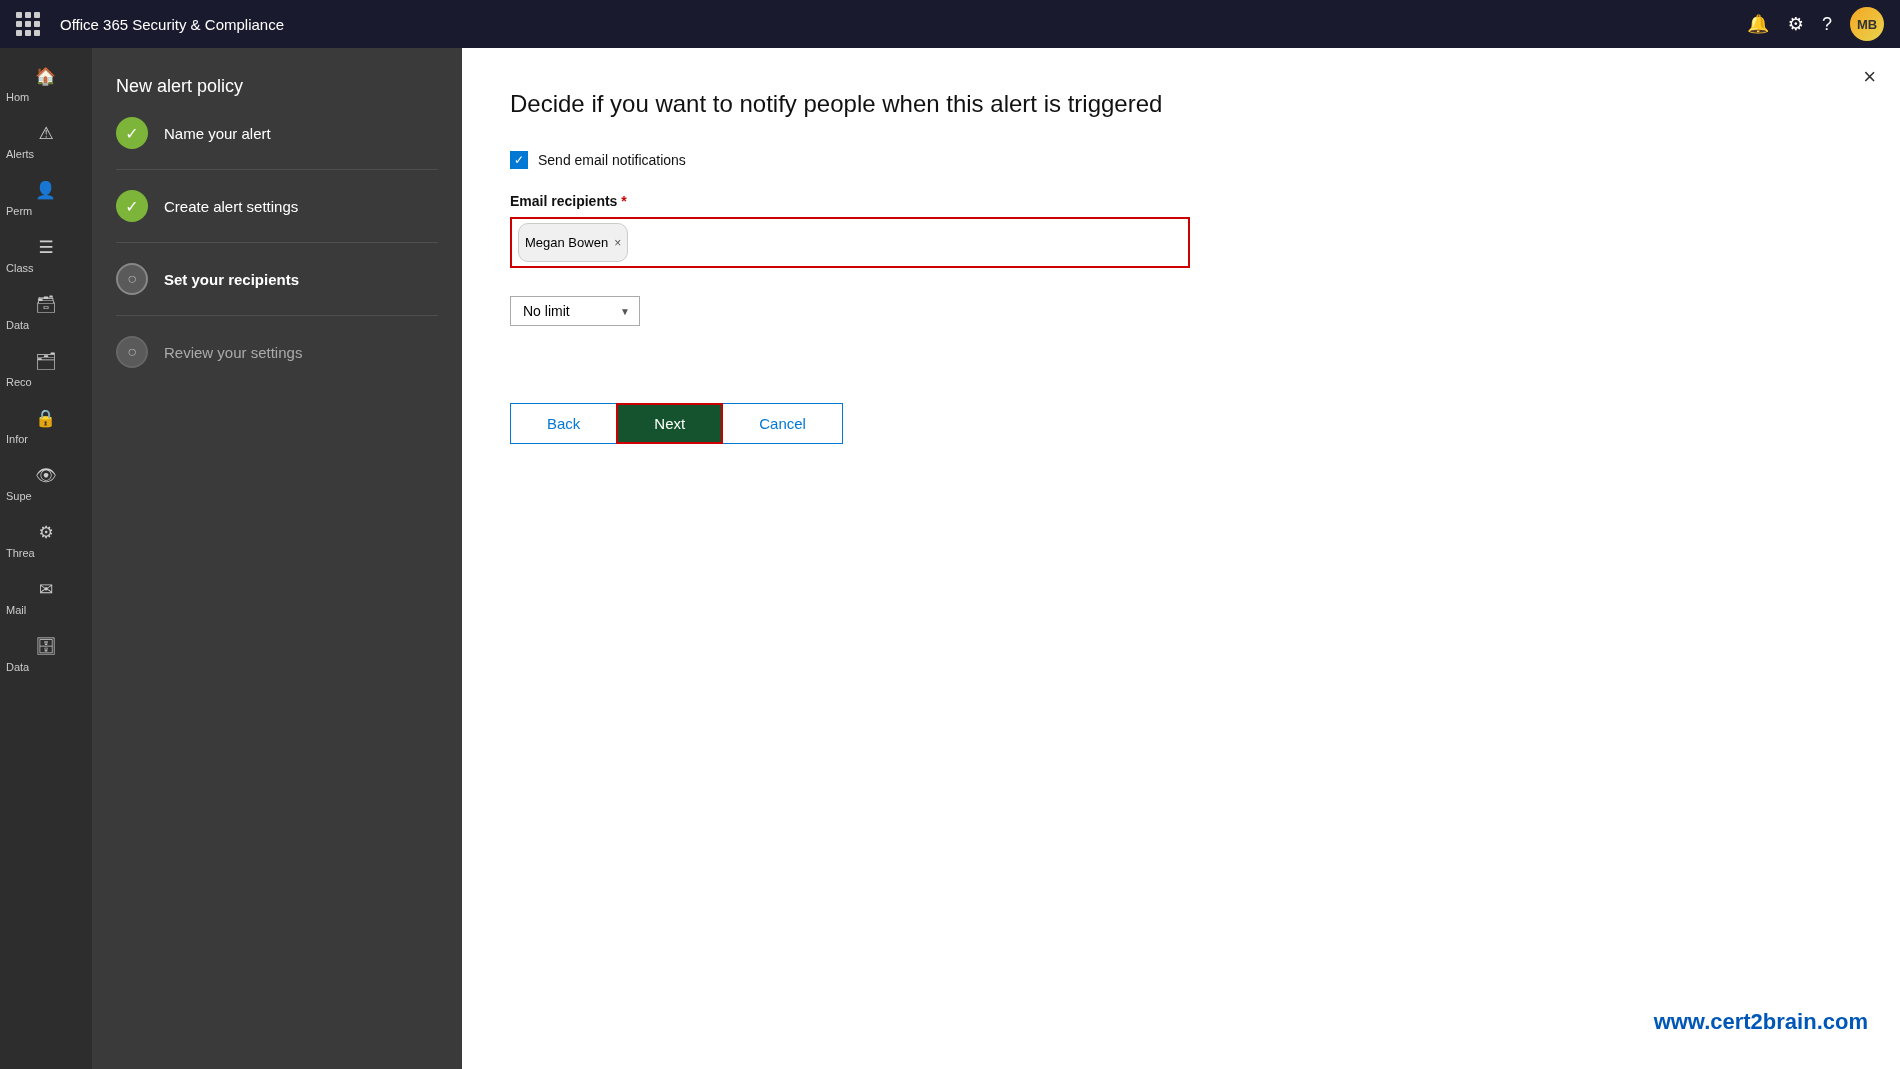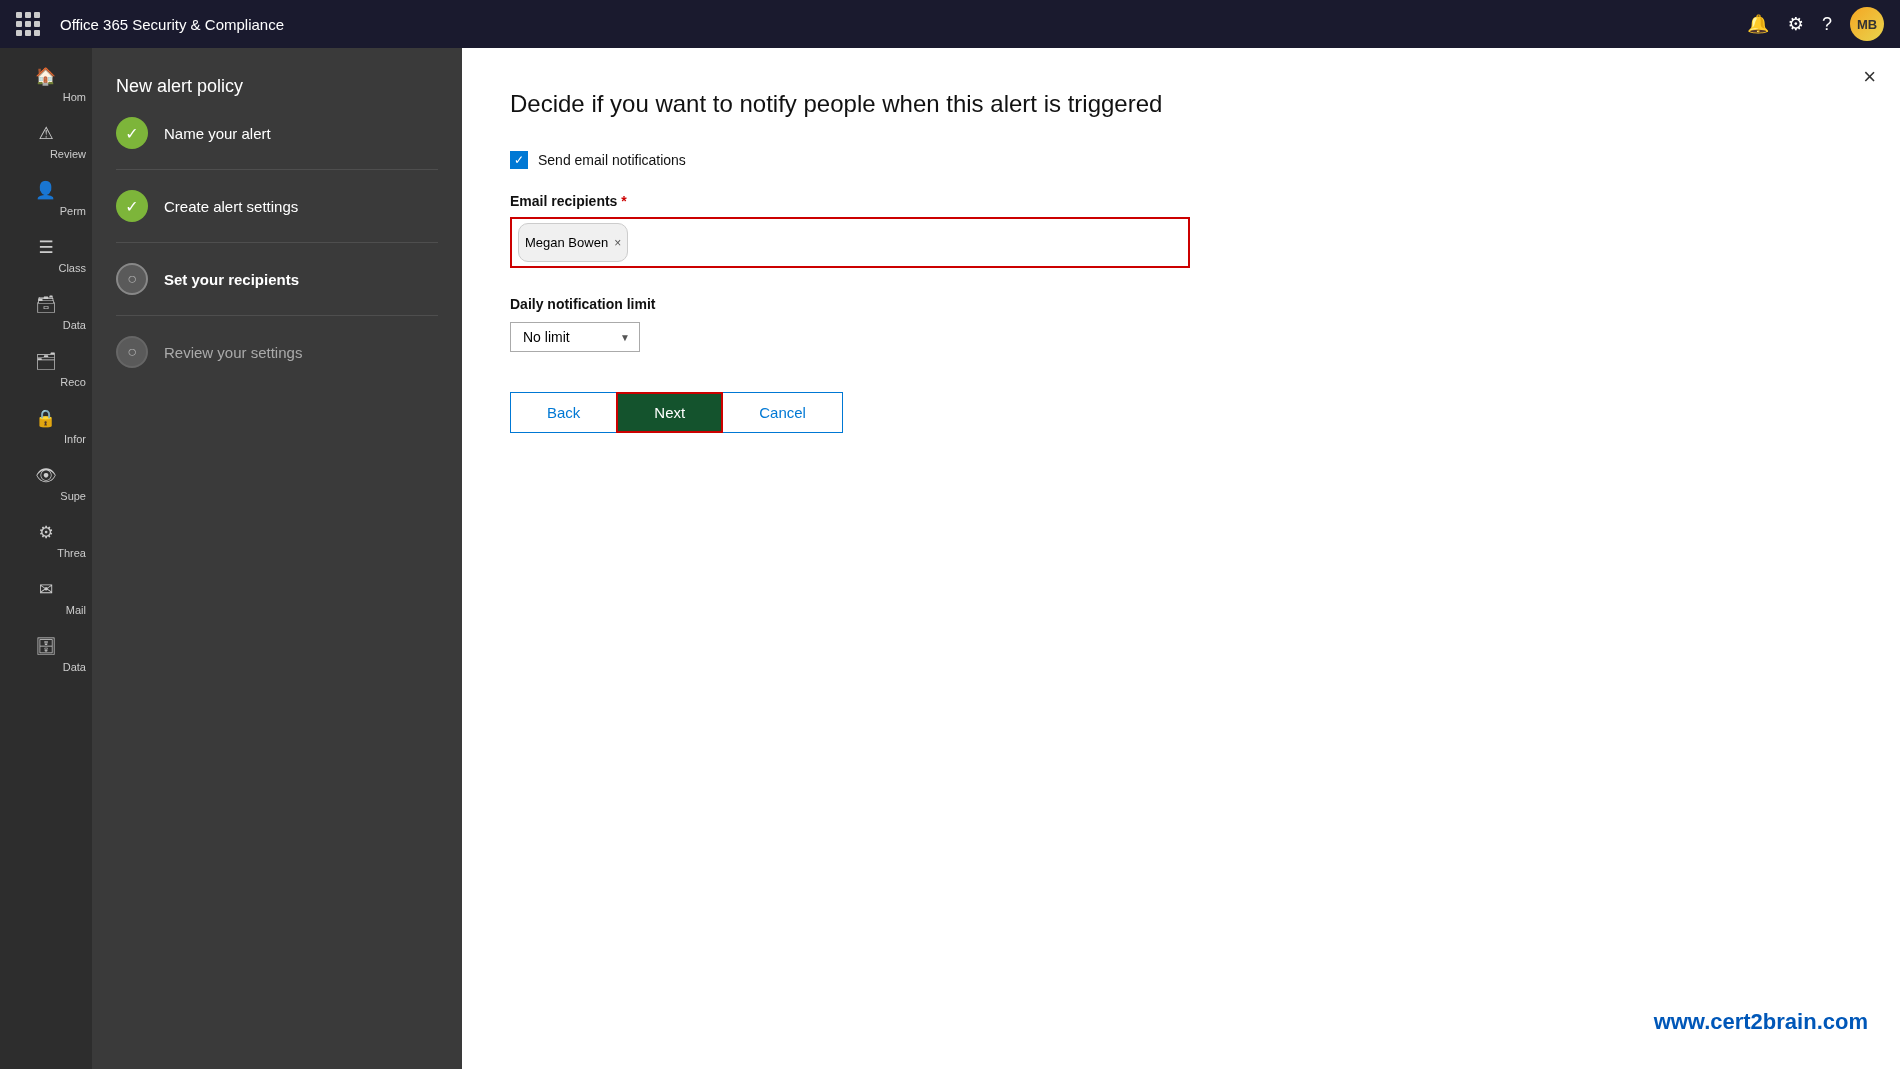--- a/index.html
+++ b/index.html
@@ -53,21 +53,21 @@
       display: flex;
       flex-direction: column;
       align-items: center;
       padding: 10px 4px;
       color: #ccc;
       font-size: 11px;
       cursor: pointer;
       gap: 4px;
     }
     .nav-icon { font-size: 17px; }
-    .nav-label { text-align: right; white-space: nowrap; overflow: hidden; width: 80px; text-overflow: clip; }
+    .nav-label { text-align: left; white-space: nowrap; overflow: hidden; width: 80px; text-overflow: clip; }
 
     
     .wizard-panel {
       width: 370px;
       background: #3a3a3a;
       flex-shrink: 0;
       padding: 28px 24px;
     }
     .wizard-title {
       color: #fff;
@@ -215,20 +215,21 @@
       gap: 0;
       margin-top: 40px;
     }
     .btn {
       padding: 10px 36px;
       font-size: 15px;
       cursor: pointer;
       border: 1px solid #0078d4;
       background: #fff;
       color: #0078d4;
+      margin-top: 37px;
     }
     .btn-back { border-right: none; }
     .btn-next {
       background: #14532d;
       color: #fff;
       border: 2px solid #cc0000;
     }
     .btn-cancel { border-left: none; }
 
     
@@ -267,21 +268,21 @@
 
 <div class="main-layout">
 
   <div class="left-nav">
     <div class="nav-item">
       <span class="nav-icon">🏠</span>
       <span class="nav-label">Hom</span>
     </div>
     <div class="nav-item">
       <span class="nav-icon">⚠</span>
-      <span class="nav-label">Review</span>
+      <span class="nav-label">Alerts</span>
     </div>
     <div class="nav-item">
       <span class="nav-icon">👤</span>
       <span class="nav-label">Perm</span>
     </div>
     <div class="nav-item">
       <span class="nav-icon">☰</span>
       <span class="nav-label">Class</span>
     </div>
     <div class="nav-item">
@@ -361,21 +362,20 @@
     </div>
     <div class="email-input-box">
       <div class="email-tag">
         <span>Megan Bowen</span>
         <span class="tag-remove">×</span>
       </div>
       <input type="text" class="email-input-inner" style="">
     </div>
 
     
-    <div class="daily-limit-label">Daily notification limit</div>
     <div class="select-wrapper">
       <select class="limit-select">
         <option>No limit</option>
         <option>1 per day</option>
         <option>5 per day</option>
         <option>10 per day</option>
       </select>
       <span class="select-arrow">▼</span>
     </div>
 

